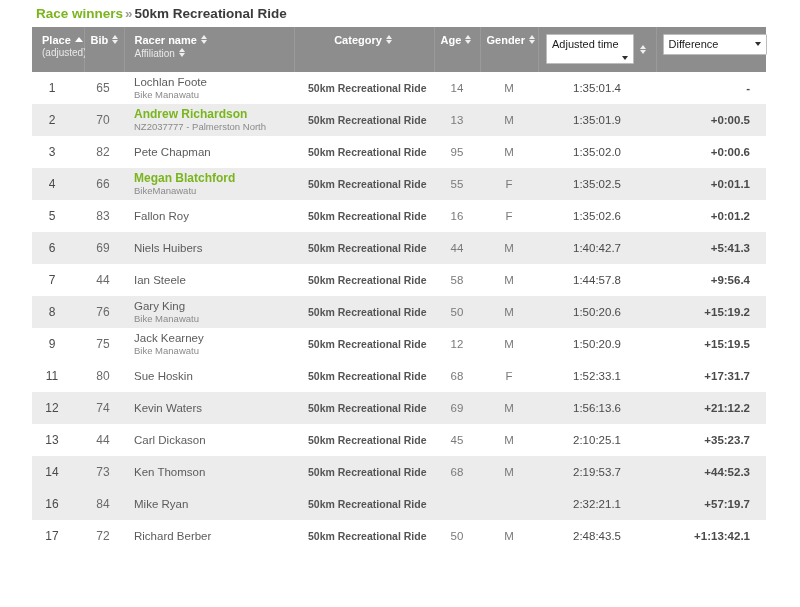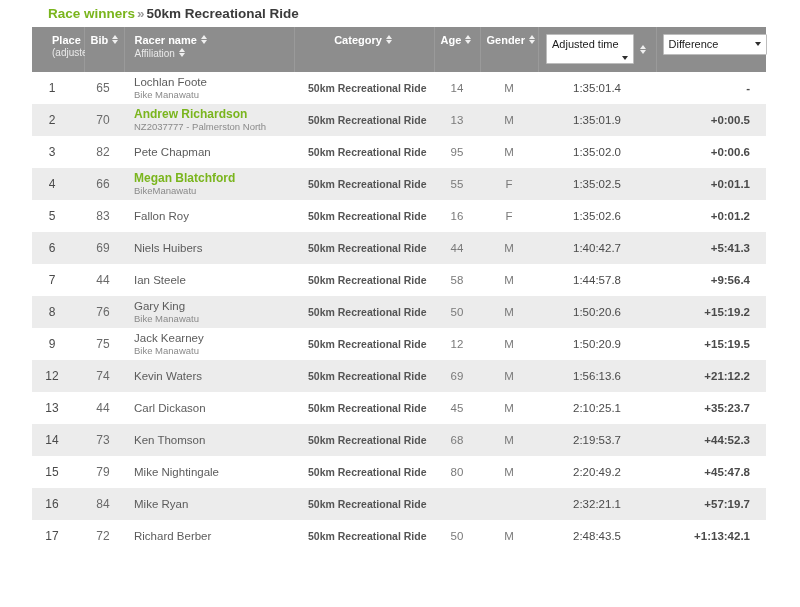--- a/index.html
+++ b/index.html
@@ -16,21 +16,21 @@
   .page {
     width: 800px;
     height: 607px;
     position: relative;
     background: #ffffff;
   }
 
   
   .breadcrumb {
     position: absolute;
-    left: 48px;
+    left: 36px;
     top: 4px;
     font-size: 13.5px;
     font-weight: bold;
     line-height: 20px;
     white-space: nowrap;
   }
   .crumb-link {
     color: #7ab51d;
     text-decoration: none;
   }
@@ -69,21 +69,21 @@
     text-align: center;
     vertical-align: top;
     padding: 7px 6px 8px 6px;
     height: 32px;
     box-sizing: border-box;
     border-right: 1px solid #9a9a9a;
     position: relative;
   }
   thead th:last-child { border-right: none; }
 
-  th.c-place   { width: 52px;  text-align: left;  padding-left: 20px; }
+  th.c-place   { width: 52px;  text-align: left;  padding-left: 10px; }
   th.c-bib     { width: 40px;  text-align: left;  padding-left: 6px; }
   th.c-name    { width: 170px; text-align: left;  padding-left: 10px; }
   th.c-cat     { width: 140px; text-align: center; }
   th.c-age     { width: 46px;  text-align: center; }
   th.c-gender  { width: 58px;  text-align: center; }
   th.c-time    { width: 118px; text-align: center; }
   th.c-diff    { width: 110px; text-align: center; }
 
   .th-line {
     display: block;
@@ -415,20 +415,32 @@
             <td class="d-name">
               <span class="racer-name">Jack Kearney</span>
               <span class="racer-affil">Bike Manawatu</span>
             </td>
             <td class="d-cat">50km Recreational Ride</td>
             <td class="d-age">12</td>
             <td class="d-gender">M</td>
             <td class="d-time">1:50:20.9</td>
             <td class="d-diff">+15:19.5</td>
           </tr>
+          <tr class="row-odd">
+            <td class="d-place">11</td>
+            <td class="d-bib">80</td>
+            <td class="d-name">
+              <span class="racer-name">Sue Hoskin</span>
+            </td>
+            <td class="d-cat">50km Recreational Ride</td>
+            <td class="d-age">68</td>
+            <td class="d-gender">F</td>
+            <td class="d-time">1:52:33.1</td>
+            <td class="d-diff">+17:31.7</td>
+          </tr>
           <tr class="row-even">
             <td class="d-place">12</td>
             <td class="d-bib">74</td>
             <td class="d-name">
               <span class="racer-name">Kevin Waters</span>
             </td>
             <td class="d-cat">50km Recreational Ride</td>
             <td class="d-age">69</td>
             <td class="d-gender">M</td>
             <td class="d-time">1:56:13.6</td>
@@ -450,32 +462,20 @@
             <td class="d-place">14</td>
             <td class="d-bib">73</td>
             <td class="d-name">
               <span class="racer-name">Ken Thomson</span>
             </td>
             <td class="d-cat">50km Recreational Ride</td>
             <td class="d-age">68</td>
             <td class="d-gender">M</td>
             <td class="d-time">2:19:53.7</td>
             <td class="d-diff">+44:52.3</td>
-          </tr>
-          <tr class="row-odd">
-            <td class="d-place">15</td>
-            <td class="d-bib">79</td>
-            <td class="d-name">
-              <span class="racer-name">Mike Nightingale</span>
-            </td>
-            <td class="d-cat">50km Recreational Ride</td>
-            <td class="d-age">80</td>
-            <td class="d-gender">M</td>
-            <td class="d-time">2:20:49.2</td>
-            <td class="d-diff">+45:47.8</td>
           </tr>
           <tr class="row-even">
             <td class="d-place">16</td>
             <td class="d-bib">84</td>
             <td class="d-name">
               <span class="racer-name">Mike Ryan</span>
             </td>
             <td class="d-cat">50km Recreational Ride</td>
             <td class="d-age"></td>
             <td class="d-gender"></td>

